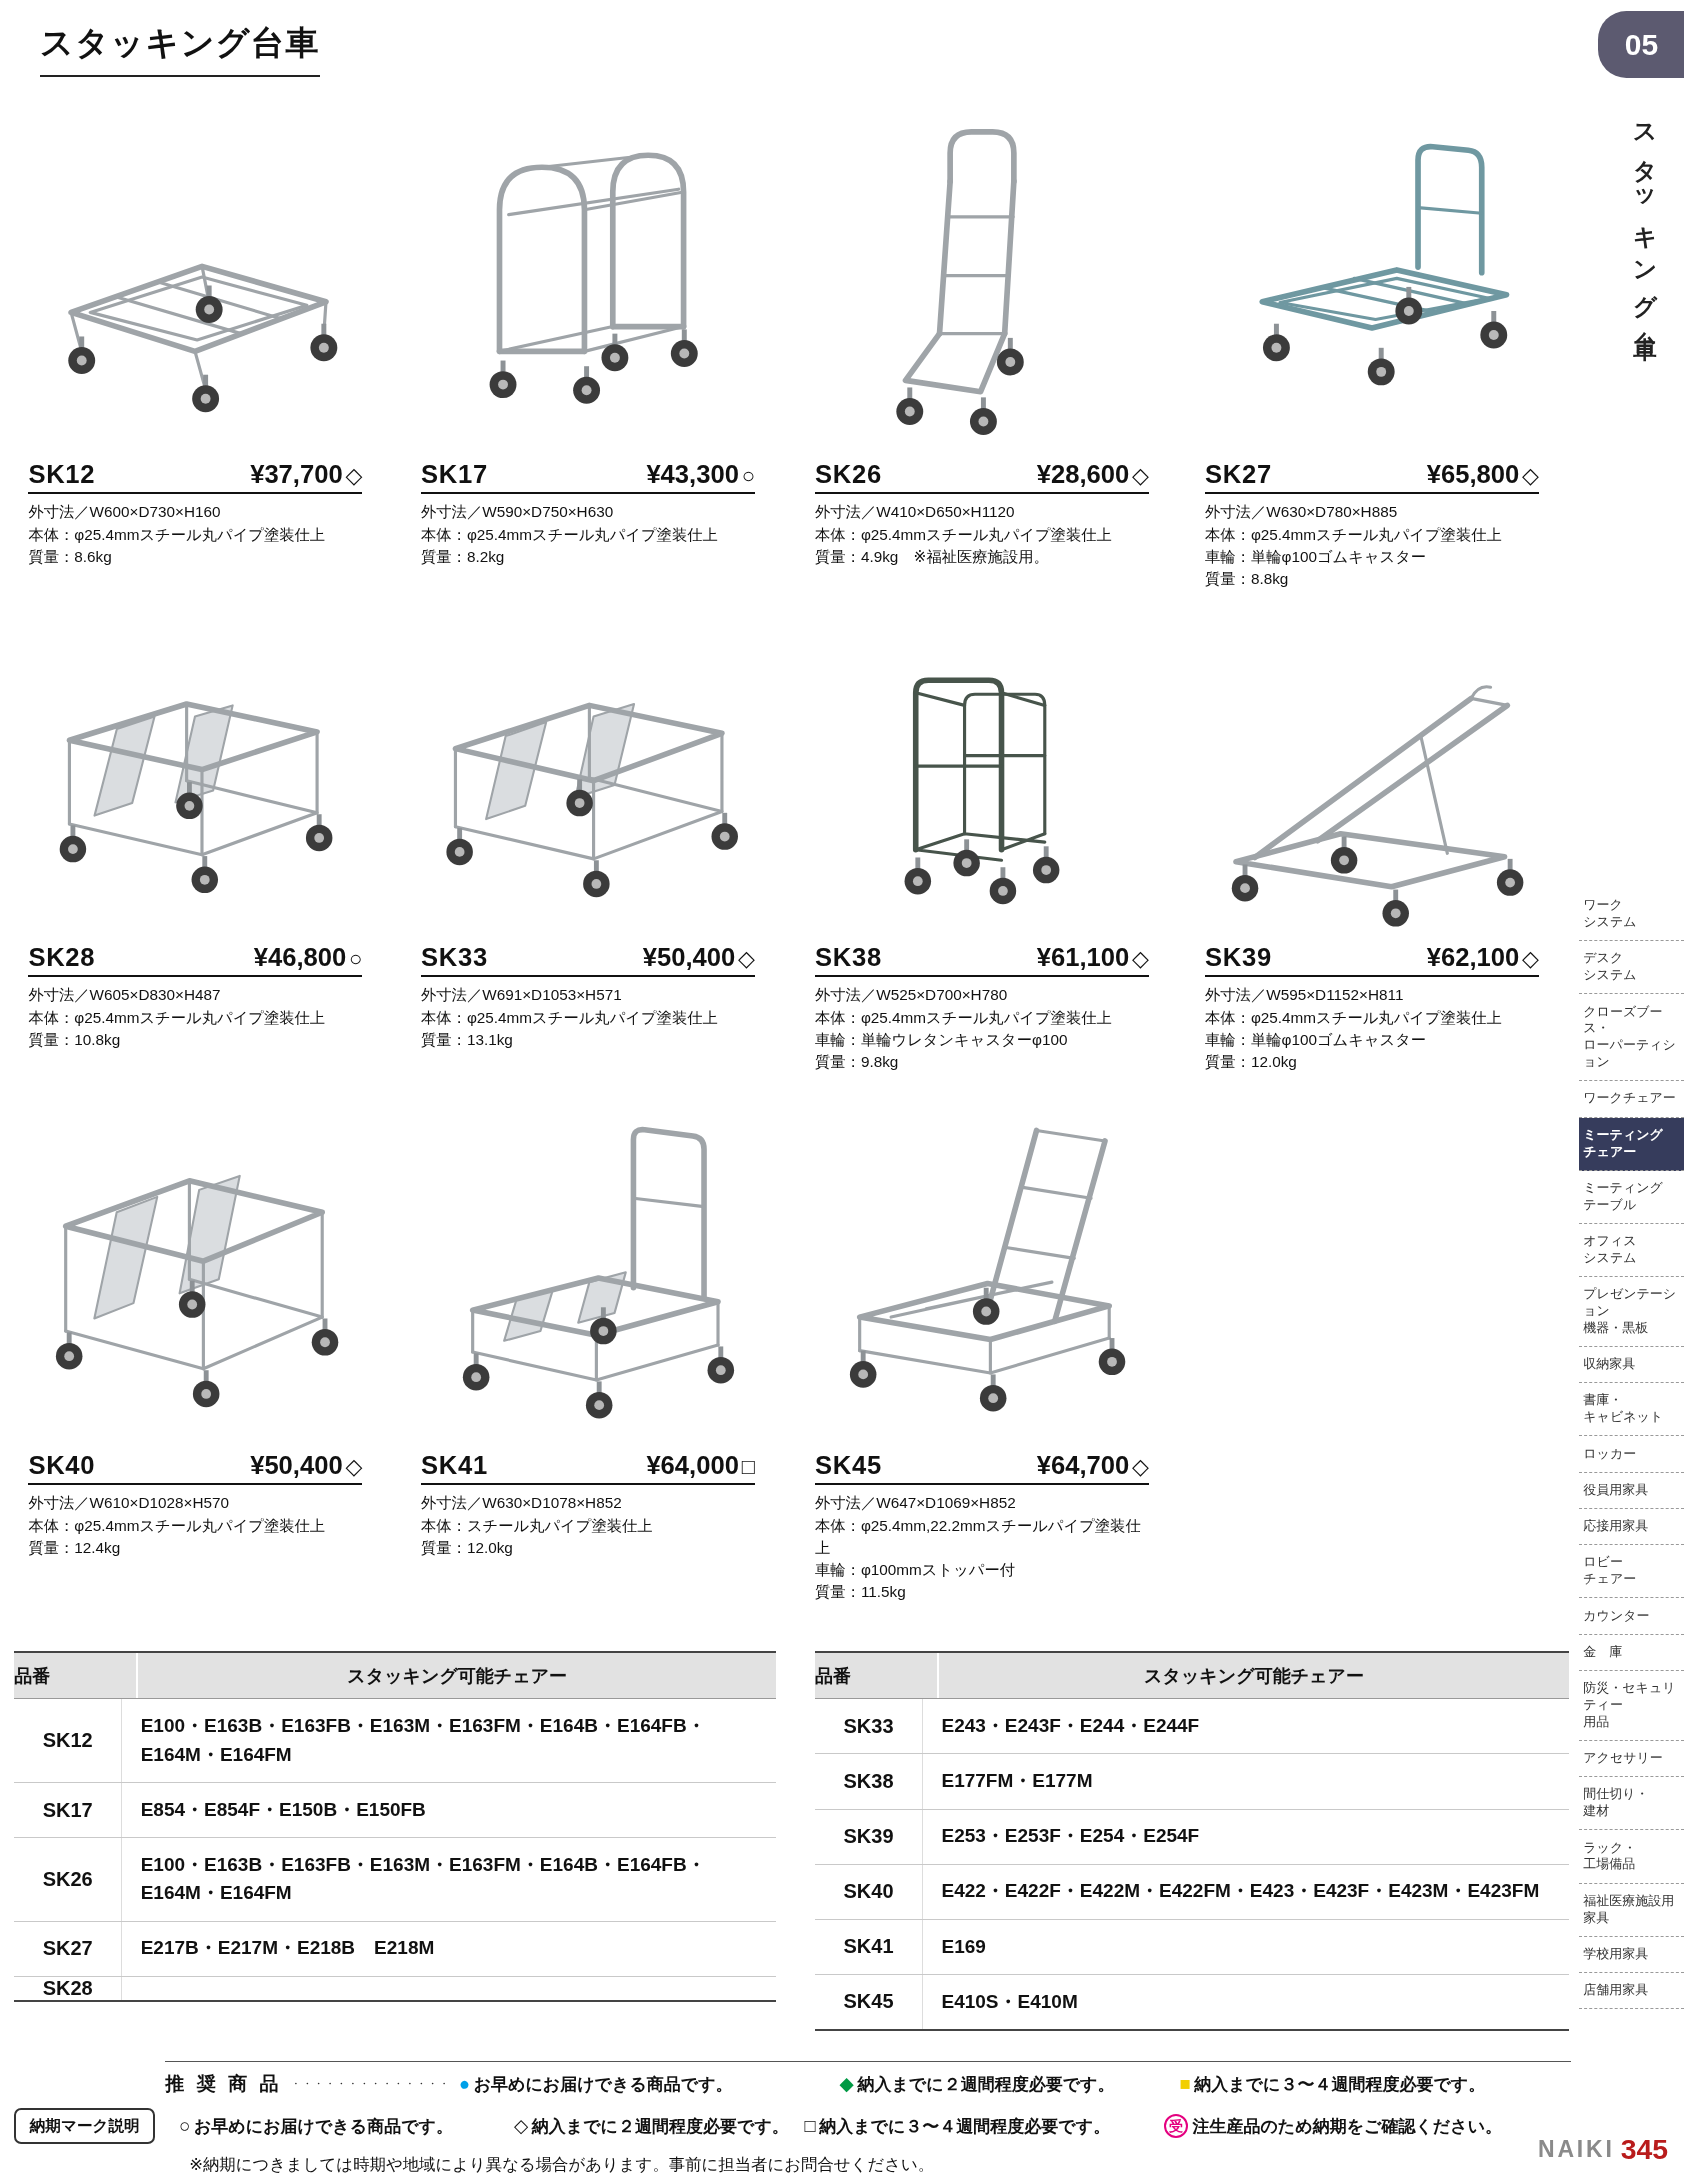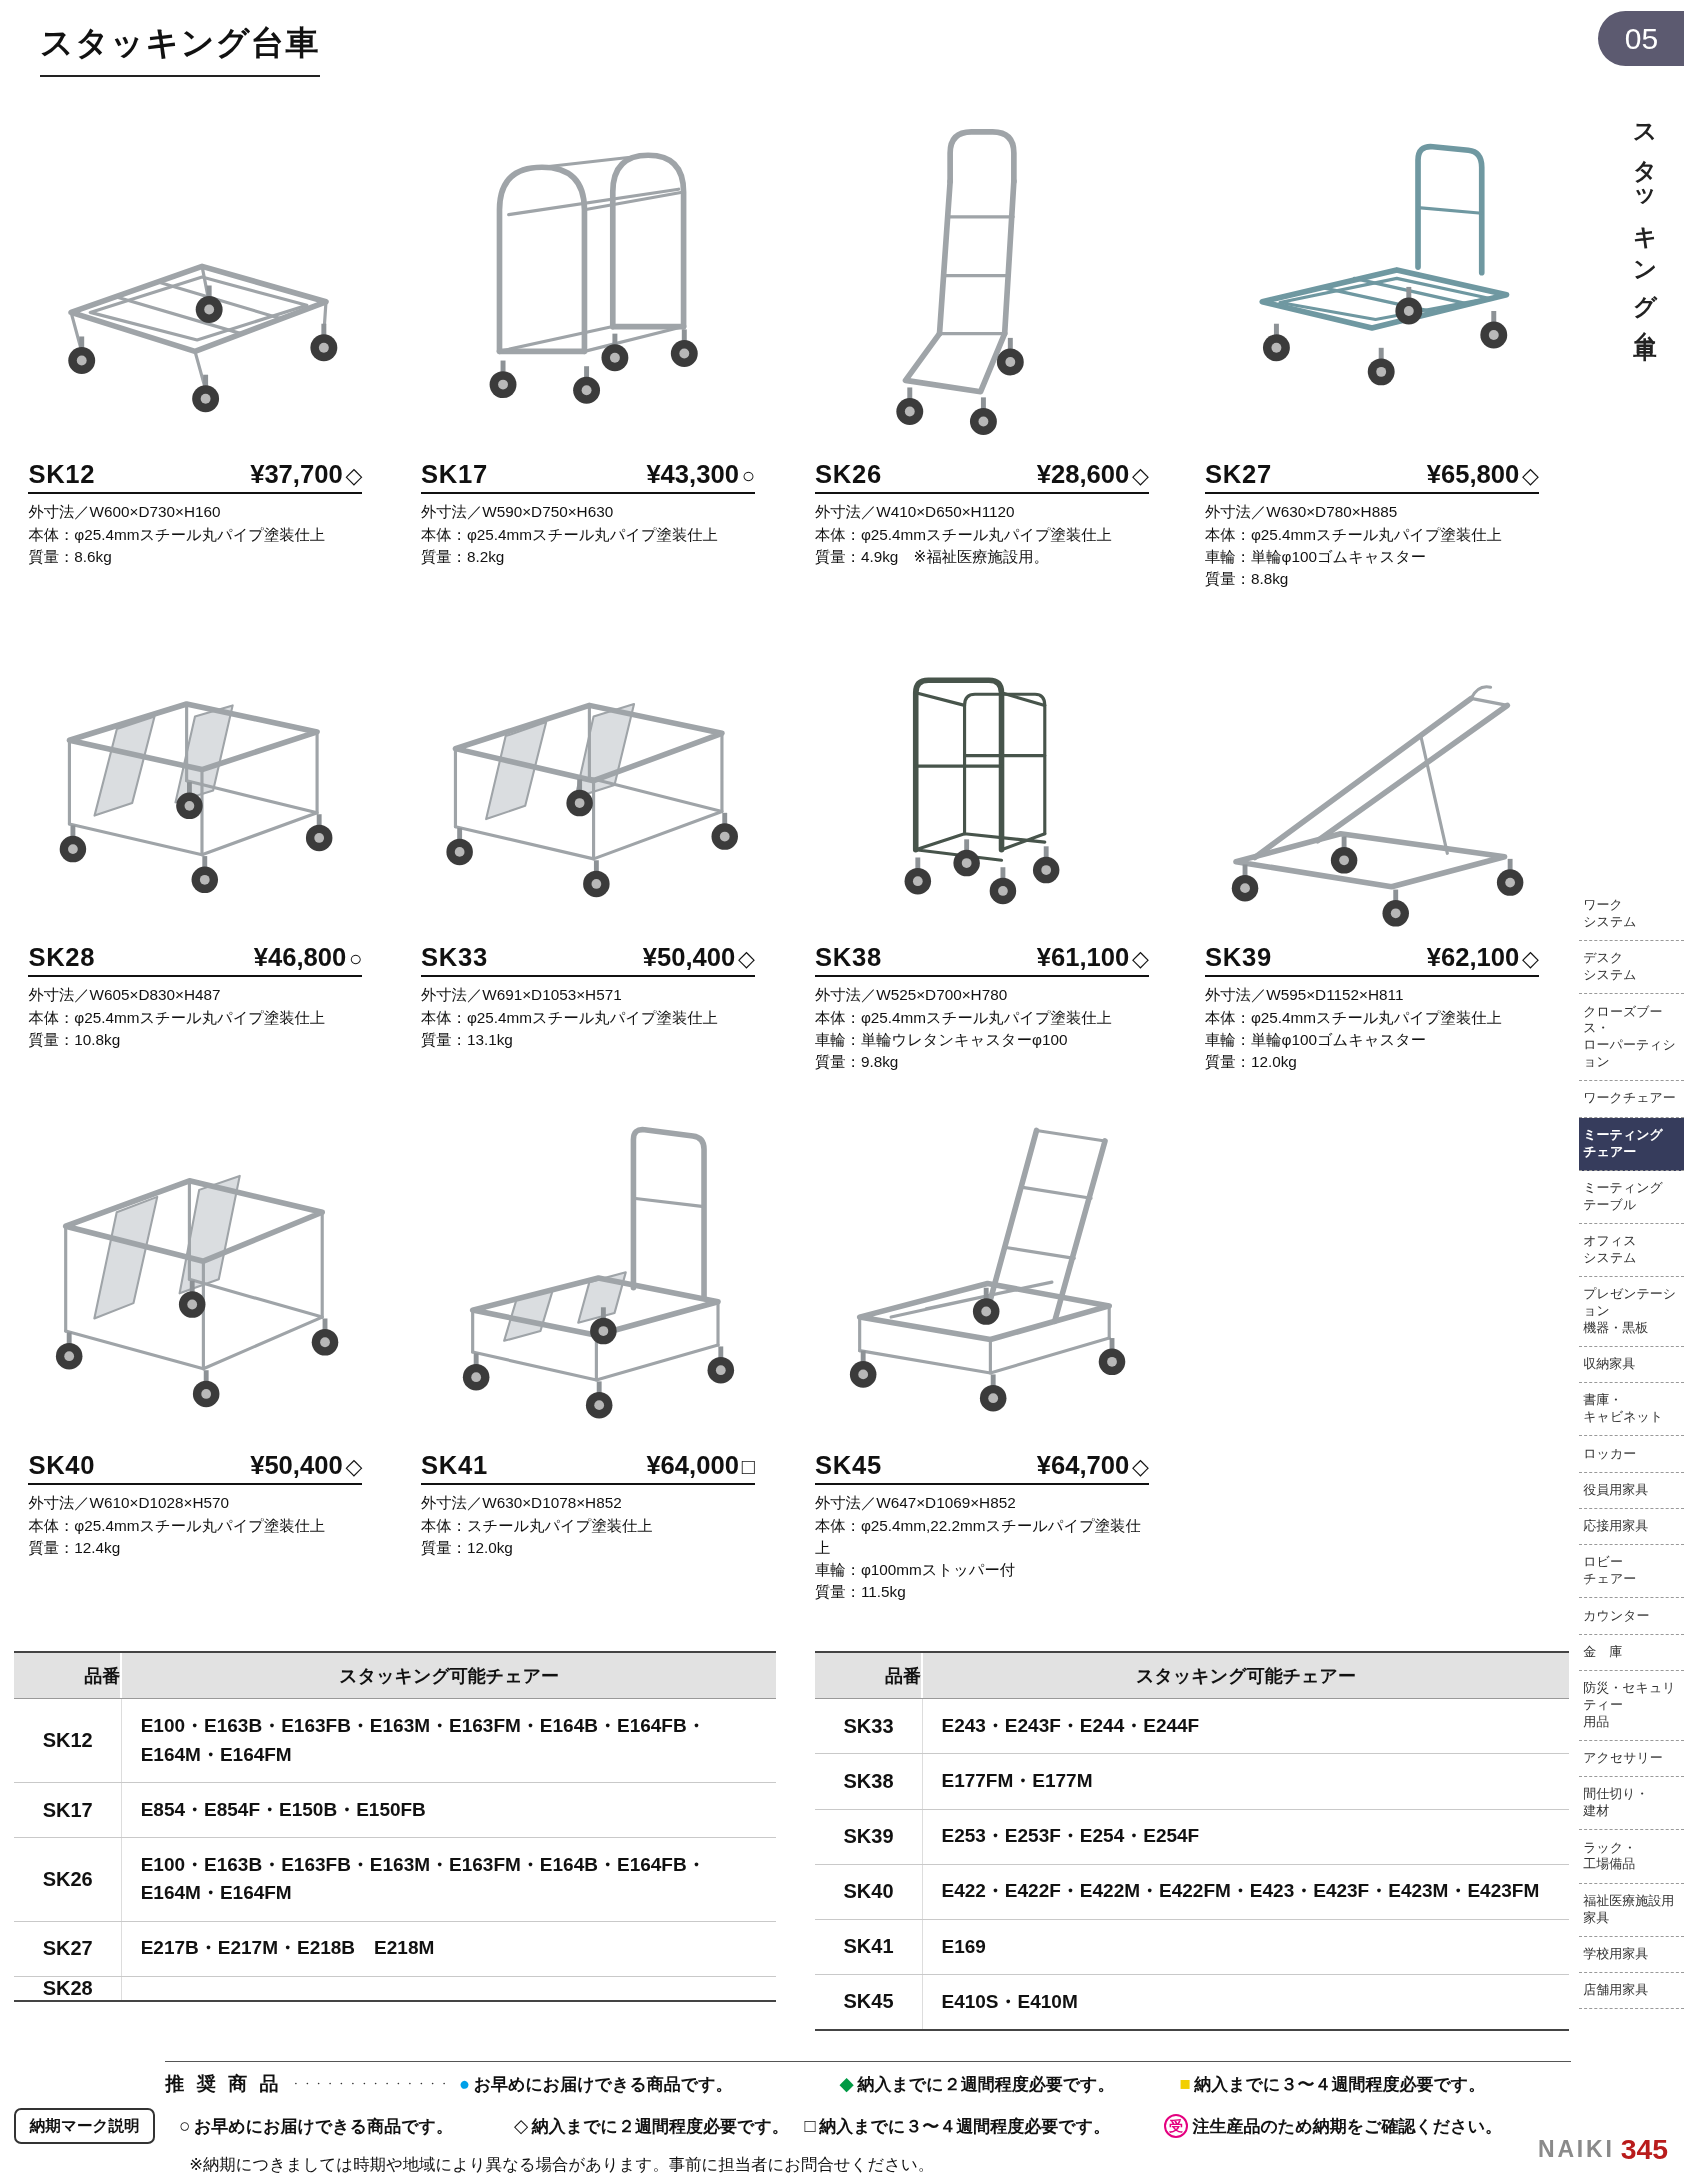--- a/index.html
+++ b/index.html
@@ -2,21 +2,21 @@
 <html style="font-size:11.4px"><head>
 <meta charset="utf-8">
 <style>
   *{margin:0;padding:0;box-sizing:border-box}
   html,body{background:#fff}
   body{font-family:"Liberation Sans","DejaVu Sans",sans-serif;color:#111}
   .page{position:relative;width:1685px;height:2183px;background:#fff;overflow:hidden}
 
   
   .page-title{position:absolute;left:40px;top:21.3px;font-size:33px;font-weight:bold;letter-spacing:1.4px;padding-bottom:8.5px;border-bottom:2.1px solid #222}
-  .badge{position:absolute;right:0;top:11.4px;width:87px;height:55px;background:#5c5a70;border-radius:28.4px 0 0 28.4px;color:#fff;font-size:30px;font-weight:normal;display:flex;align-items:center;justify-content:center}
+  .badge{position:absolute;right:0;top:11.4px;width:87px;height:67px;background:#5c5a70;border-radius:28.4px 0 0 28.4px;color:#fff;font-size:30px;font-weight:bold;display:flex;align-items:center;justify-content:center}
   .side-title{position:absolute;right:24px;top:108px;writing-mode:vertical-rl;font-size:23.5px;font-weight:bold;letter-spacing:7.1px;color:#222}
 
   
   .card{position:absolute;width:334px}
   .r1{top:100px}.r2{top:644px}.r3{top:1099px}
   .c1{left:28.4px}.c2{left:421px}.c3{left:815px}.c4{left:1205px}
   .imgbox{display:flex;align-items:flex-end;justify-content:center}
   .r1 .imgbox{height:354px}.r2 .imgbox{height:293px}.r3 .imgbox{height:346px}
   .imgbox svg{width:100%;height:100%}
   .name-row{display:flex;justify-content:space-between;align-items:baseline;border-bottom:2.8px solid #111;padding-bottom:3.6px;margin-top:5.7px}
@@ -37,21 +37,21 @@
   
   .sidebar{position:absolute;left:1579px;top:888px;width:105px}
   .side-item{padding:9.2px 4.3px;border-bottom:1.4px dashed #9a9a9a;font-size:13px;line-height:1.3;color:#333;white-space:pre-line;cursor:pointer}
   .side-item.active{background:#363c5c;color:#fff;font-weight:bold}
 
   
   .ctable{position:absolute;border-top:2.1px solid #444;border-bottom:2.1px solid #444}
   .ctable.tleft{left:14.2px;top:1651px;width:762px}
   .ctable.tright{left:815px;top:1651px;width:754px}
   .t-head{display:flex;background:#e2e2e2;border-bottom:1.4px solid #999}
-  .th-code{width:108px;text-align:right;font-weight:bold;font-size:18px;padding:10.7px 0;border-right:2.1px solid #fff}
+  .th-code{width:124px;text-align:left;font-weight:bold;font-size:18px;padding:10.7px 0;border-right:2.1px solid #fff}
   .th-chairs{flex:1;text-align:center;font-weight:bold;font-size:18px;padding:10.7px 0}
   .t-row{display:flex;border-bottom:1.4px solid #c9c9c9;align-items:stretch}
   .t-row:last-child{border-bottom:none}
   .td-code{width:108px;font-weight:bold;font-size:20px;border-right:1.4px solid #ddd;display:flex;align-items:center;justify-content:center}
   .td-chairs{flex:1;font-weight:bold;font-size:19px;line-height:1.5;padding:12.8px 8.5px 12.8px 18.5px}
 
   
   .legend{position:absolute;left:14.2px;top:2061px;width:1557px}
   .leg-line{position:absolute;left:151px;right:0;top:0;height:1.4px;background:#555}
   .leg-rowA{display:flex;align-items:center;margin-left:151px;padding-top:10px}

